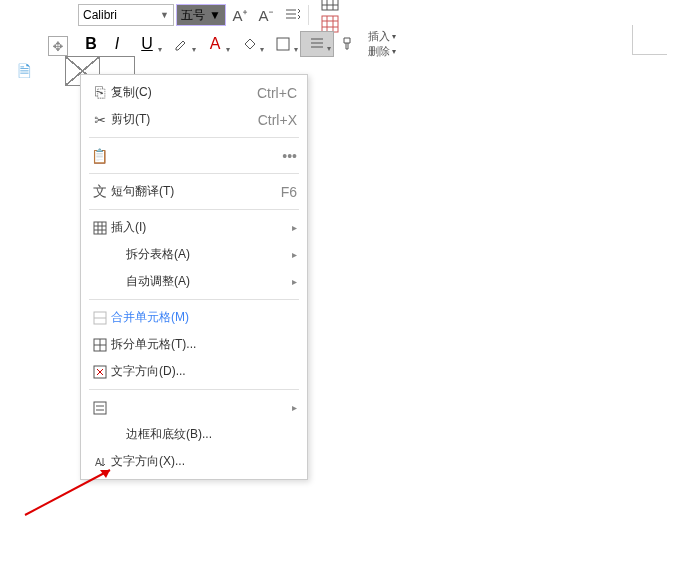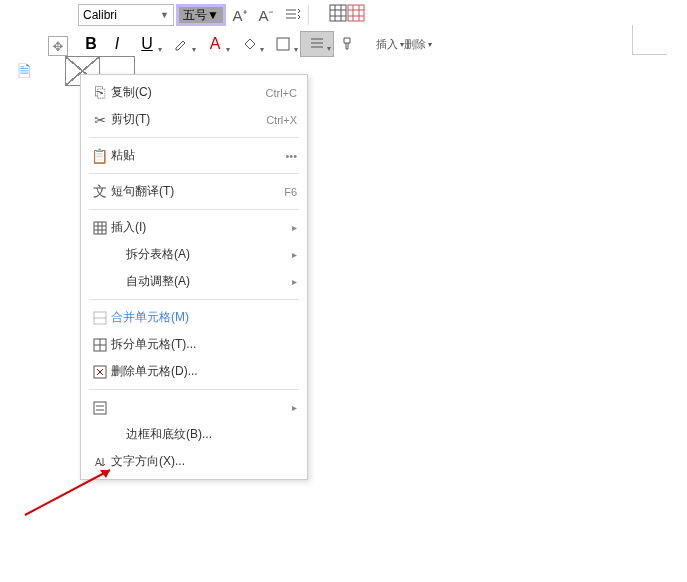--- a/index.html
+++ b/index.html
@@ -2,52 +2,52 @@
 <html><head>
 <meta charset="utf-8">
 <style>
 * { margin: 0; padding: 0; box-sizing: border-box; font-family: "Microsoft YaHei", sans-serif; }
 body { background: #fff; width: 687px; height: 582px; position: relative; overflow: hidden; }
 
 .toolbar { position: absolute; top: 2px; left: 78px; display: flex; flex-direction: column; gap: 2px; }
 .toolbar-row { display: flex; align-items: center; gap: 2px; height: 26px; }
 .font-select { width: 96px; height: 22px; border: 1px solid #bbb; background: #fff; font-size: 12px; padding: 8px 4px; display: flex; align-items: center; justify-content: space-between; }
 .font-select .dd { font-size: 9px; color: #666; }
-.size-select { width: 50px; height: 22px; border: 3px solid #c4b5fd; background: #a3a3a3; font-size: 12px; padding: 0 4px; display: flex; align-items: center; justify-content: space-between; }
+.size-select { width: 50px; height: 22px; border: 1px solid #c4b5fd; background: #737373; font-size: 12px; padding: 0 4px; display: flex; align-items: center; justify-content: space-between; }
 .tb-btn { width: 24px; height: 24px; display: flex; align-items: center; justify-content: center; font-size: 15px; color: #555; cursor: pointer; }
 .tb-sep { width: 1px; height: 20px; background: #ddd; margin: 0 2px; }
 
 .toolbar-row2 { display: flex; align-items: center; gap: 0; height: 28px; }
 .btn2 { width: 26px; height: 26px; display: flex; align-items: center; justify-content: center; cursor: pointer; position: relative; }
 .btn2.dd { width: 34px; }
 .btn2 .chev { position: absolute; right: 2px; bottom: 3px; font-size: 8px; color: #666; }
 .btn2.sel { background: #d0d0d0; border: 1px solid #aaa; }
 
-.right-group { display: flex; align-items: center; margin-left: 16px; }
+.right-group { display: flex; align-items: center; margin-left: 8px; flex-direction: column; }
 .rg-item { display: flex; flex-direction: column; align-items: center; font-size: 11px; color: #555; cursor: pointer; }
 .rg-item .ic { font-size: 16px; }
 .rg-label { display: flex; align-items: center; gap: 2px; }
 .rg-label .chev { font-size: 8px; }
 
 .move-handle { position: absolute; top: 36px; left: 48px; width: 20px; height: 20px; border: 1px solid #aaa; display: flex; align-items: center; justify-content: center; color: #888; font-size: 13px; }
 
 .sidebar-ic { position: absolute; top: 60px; left: 18px; color: #4a9edb; font-size: 16px; }
 
 .table-frag { position: absolute; top: 56px; left: 65px; width: 70px; height: 30px; border: 1px solid #888; }
 .table-frag::before { content: ""; position: absolute; top: 0; left: 0; right: 50%; bottom: 0; border-right: 1px solid #888; background: linear-gradient(to bottom right, transparent 48%, #888 48%, #888 52%, transparent 52%), linear-gradient(to bottom left, transparent 48%, #888 48%, #888 52%, transparent 52%); }
 
 .page-edge { position: absolute; top: 25px; right: 20px; width: 35px; height: 30px; border-left: 1px solid #ccc; border-bottom: 1px solid #ccc; }
 
 .context-menu { position: absolute; top: 74px; left: 80px; width: 228px; background: #fff; border: 1px solid #ccc; box-shadow: 2px 2px 6px rgba(0,0,0,0.15); padding: 4px 0; }
 .cm-item { display: flex; align-items: center; height: 27px; padding: 0 10px 0 8px; font-size: 12px; color: #333; cursor: pointer; }
 .cm-item.disabled { color: #3b82f6; cursor: default; }
 .cm-icon { width: 22px; display: flex; align-items: center; justify-content: center; font-size: 14px; color: #555; }
 .cm-item.disabled .cm-icon { color: #bbb; }
 .cm-label { flex: 1; }
-.cm-shortcut { font-size: 11px; color: #888; margin-left: auto; }
+.cm-shortcut { font-size: 14px; color: #888; margin-left: auto; }
 .cm-sub { font-size: 10px; color: #888; margin-left: auto; }
 .cm-sep { height: 1px; background: #e0e0e0; margin: 4px 8px; }
 .cm-indent .cm-icon { width: 22px; }
 .cm-indent .cm-label { margin-left: 15px; }
 
 .arrow { position: absolute; top: 460px; left: 20px; width: 100px; height: 60px; pointer-events: none; }
 .arrow line { stroke: #d00; stroke-width: 2; }
 .arrow polygon { fill: #d00; }
 </style>
 </head>
@@ -163,21 +163,20 @@
     <span class="cm-shortcut">Ctrl+C</span>
   </div>
   <div class="cm-item">
     <span class="cm-icon">✂</span>
     <span class="cm-label">剪切(T)</span>
     <span class="cm-shortcut">Ctrl+X</span>
   </div>
   <div class="cm-sep"></div>
   <div class="cm-item">
     <span class="cm-icon">📋</span>
-    <span class="cm-label">粘贴</span>
     <span class="cm-shortcut">•••</span>
   </div>
   <div class="cm-sep"></div>
   <div class="cm-item">
     <span class="cm-icon">文</span>
     <span class="cm-label">短句翻译(T)</span>
     <span class="cm-shortcut">F6</span>
   </div>
   <div class="cm-sep"></div>
   <div class="cm-item">
@@ -219,21 +218,21 @@
     </span>
     <span class="cm-label">拆分单元格(T)...</span>
   </div>
   <div class="cm-item">
     <span class="cm-icon">
       <svg width="14" height="14" viewBox="0 0 14 14">
           <rect x="1" y="1" width="12" height="12" fill="none" stroke="#555"></rect>
           <path d="M4 4l6 6M10 4l-6 6" stroke="#c00"></path>
         </svg>
     </span>
-    <span class="cm-label">删除单元格(D)...</span>
+    <span class="cm-label">文字方向(D)...</span>
   </div>
   <div class="cm-sep"></div>
   <div class="cm-item">
     <span class="cm-icon">
       <svg width="14" height="14" viewBox="0 0 14 14">
           <rect x="1" y="1" width="12" height="12" fill="none" stroke="#555"></rect>
           <path d="M3 5h8M3 9h8" stroke="#555"></path>
         </svg>
     </span>
     <span class="cm-sub">▸</span>

